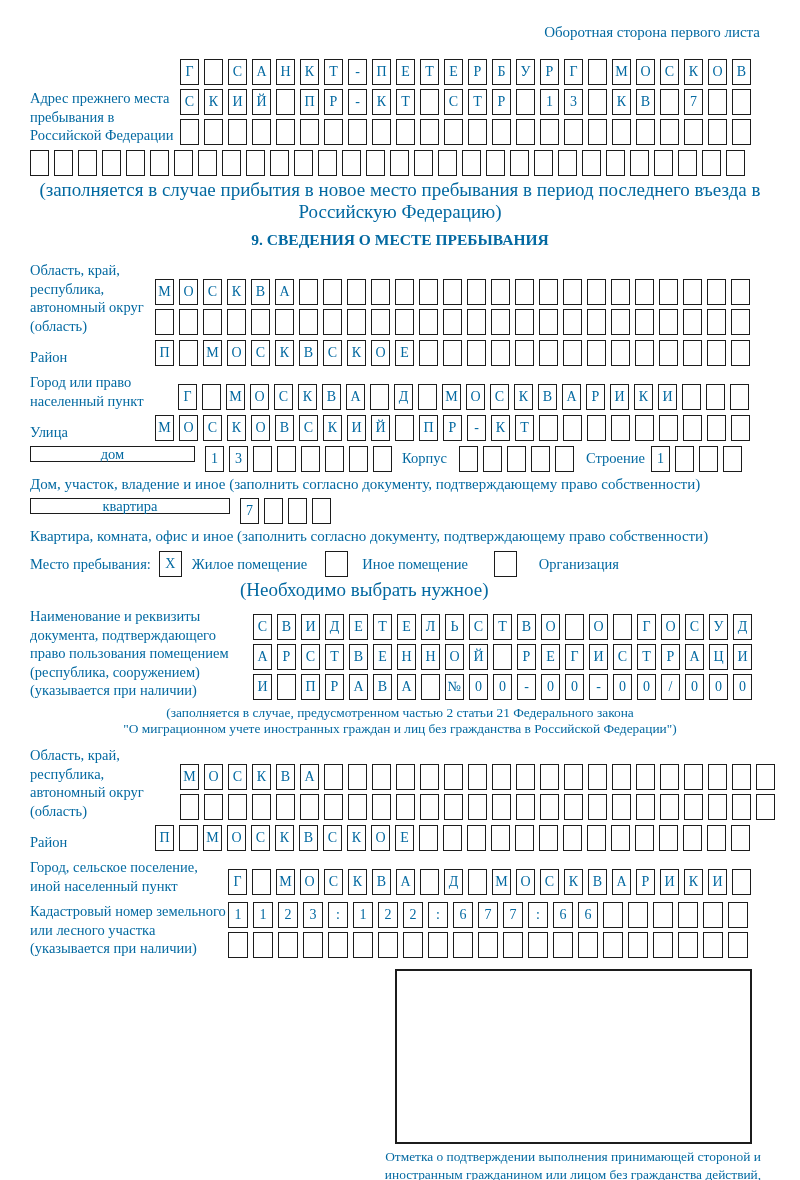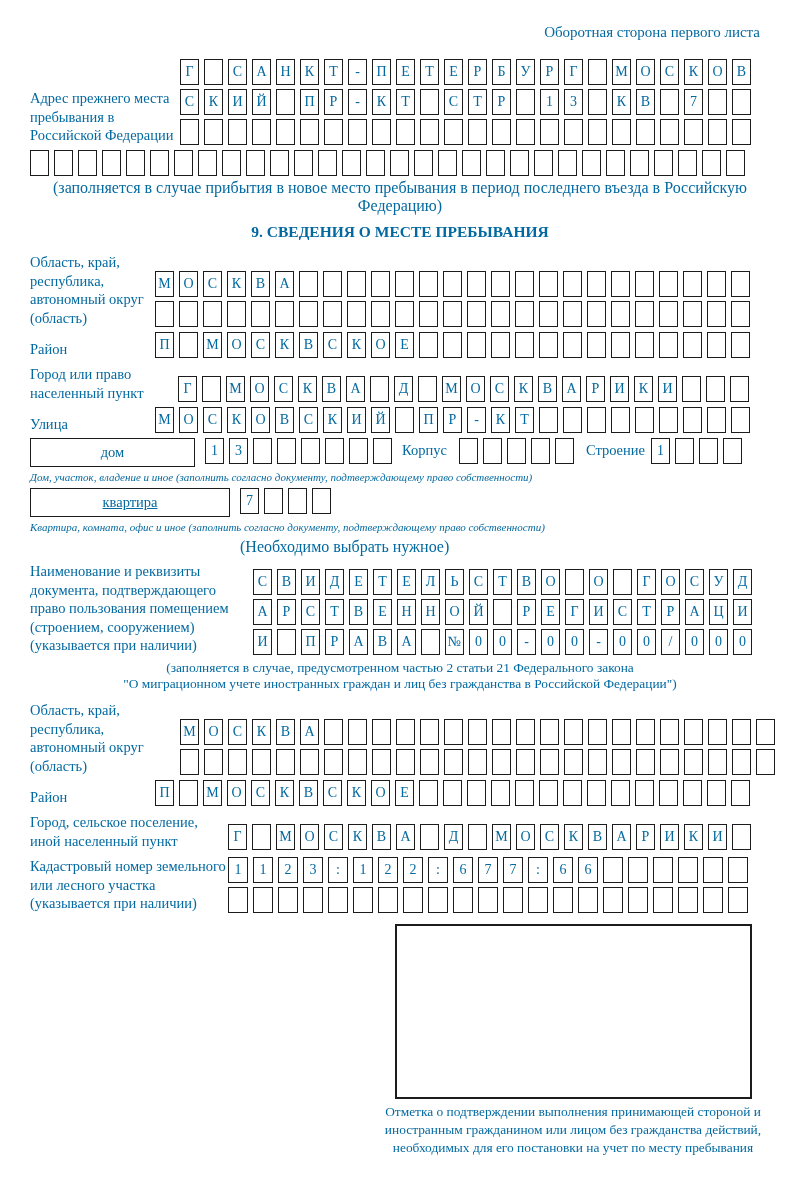--- a/index.html
+++ b/index.html
@@ -19,28 +19,28 @@
   }
   .wide .c{width:20px;flex:0 0 20px;}
   .rowstack{display:flex;flex-direction:column;gap:4px;}
   .frow{display:flex;align-items:flex-end;margin-bottom:5px;}
   .lbl{font-size:14.5px;line-height:1.28;padding-top:2px;}
   .lbl-150{flex:0 0 150px;}
   .lbl-125{flex:0 0 125px;}
   .lbl-148{flex:0 0 148px;}
   .lbl-223{flex:0 0 223px;}
   .lbl-198{flex:0 0 198px;}
-  .note{font-size:16px;text-align:center;margin:1px 0 4px 0;}
-  .note-left{font-size:11px;margin:0 0 5px 0;font-style:italic;}
+  .note{font-size:19px;text-align:center;margin:1px 0 4px 0;}
+  .note-left{font-size:15px;margin:0 0 5px 0;}
   .sec-title{font-weight:bold;font-size:15.5px;text-align:center;margin:8px 0 10px 0;}
   
   .inline-row{display:flex;align-items:flex-start;margin-bottom:4px;}
-  .bigbox{box-sizing:border-box;border:1.8px solid #1c1c1c;height:29px;display:flex;align-items:center;justify-content:center;font-size:14.5px;background:#fff;}
+  .bigbox{box-sizing:border-box;border:1.8px solid #1c1c1c;height:16px;display:flex;align-items:center;justify-content:center;font-size:14.5px;background:#fff;}
   .dom-box{width:165px;margin-right:10px;}
-  .kv-box{width:200px;margin-right:10px;text-decoration:underline;}
+  .kv-box{width:200px;margin-right:10px;}
   .mid-lbl{font-size:14.5px;padding-top:4px;}
   
   .chk-row{display:flex;align-items:center;margin:6px 0 2px 0;font-size:14.5px;}
   .chk{box-sizing:border-box;width:23px;height:26px;border:1.8px solid #1c1c1c;display:flex;align-items:center;justify-content:center;font-size:14px;background:#fff;}
   
   .stamp-box{box-sizing:border-box;border:2px solid #1c1c1c;width:357px;height:175px;margin-left:365px;background:#fff;}
   .stamp-caption{width:390px;margin-left:348px;text-align:center;font-size:13.4px;line-height:1.35;margin-top:4px;}
   .fact-note{font-size:13.4px;text-align:center;margin:0;}
   .spacer6{height:6px;}
 </style>
@@ -356,24 +356,33 @@
     <div class="bigbox kv-box">квартира</div>
     <div class="cells">
         <div class="c">7</div>
         <div class="c"></div>
         <div class="c"></div>
         <div class="c"></div>
       </div>
   </div>
   <div class="note-left">Квартира, комната, офис и иное (заполнить согласно документу, подтверждающему право собственности)</div>
 
+  <div class="chk-row">
+    <span>Место пребывания:</span>
+    <span class="chk" style="margin:0 10px 0 8px;">X</span>
+    <span>Жилое помещение</span>
+    <span class="chk" style="margin:0 14px 0 18px;"></span>
+    <span>Иное помещение</span>
+    <span class="chk" style="margin:0 22px 0 26px;"></span>
+    <span>Организация</span>
+  </div>
   <div class="note" style="text-align:left;margin-left:210px;font-family:Liberation Serif, serif;">(Необходимо выбрать нужное)</div>
 
   <div class="frow">
-    <div class="lbl lbl-223">Наименование и реквизиты документа, подтверждающего право пользования помещением (строением, сооружением) (указывается при наличии)</div>
+    <div class="lbl lbl-223">Наименование и реквизиты документа, подтверждающего право пользования помещением (республика, сооружением) (указывается при наличии)</div>
     <div class="rowstack">
       <div class="cells">
           <div class="c">С</div>
           <div class="c">В</div>
           <div class="c">И</div>
           <div class="c">Д</div>
           <div class="c">Е</div>
           <div class="c">Т</div>
           <div class="c">Е</div>
           <div class="c">Л</div>

